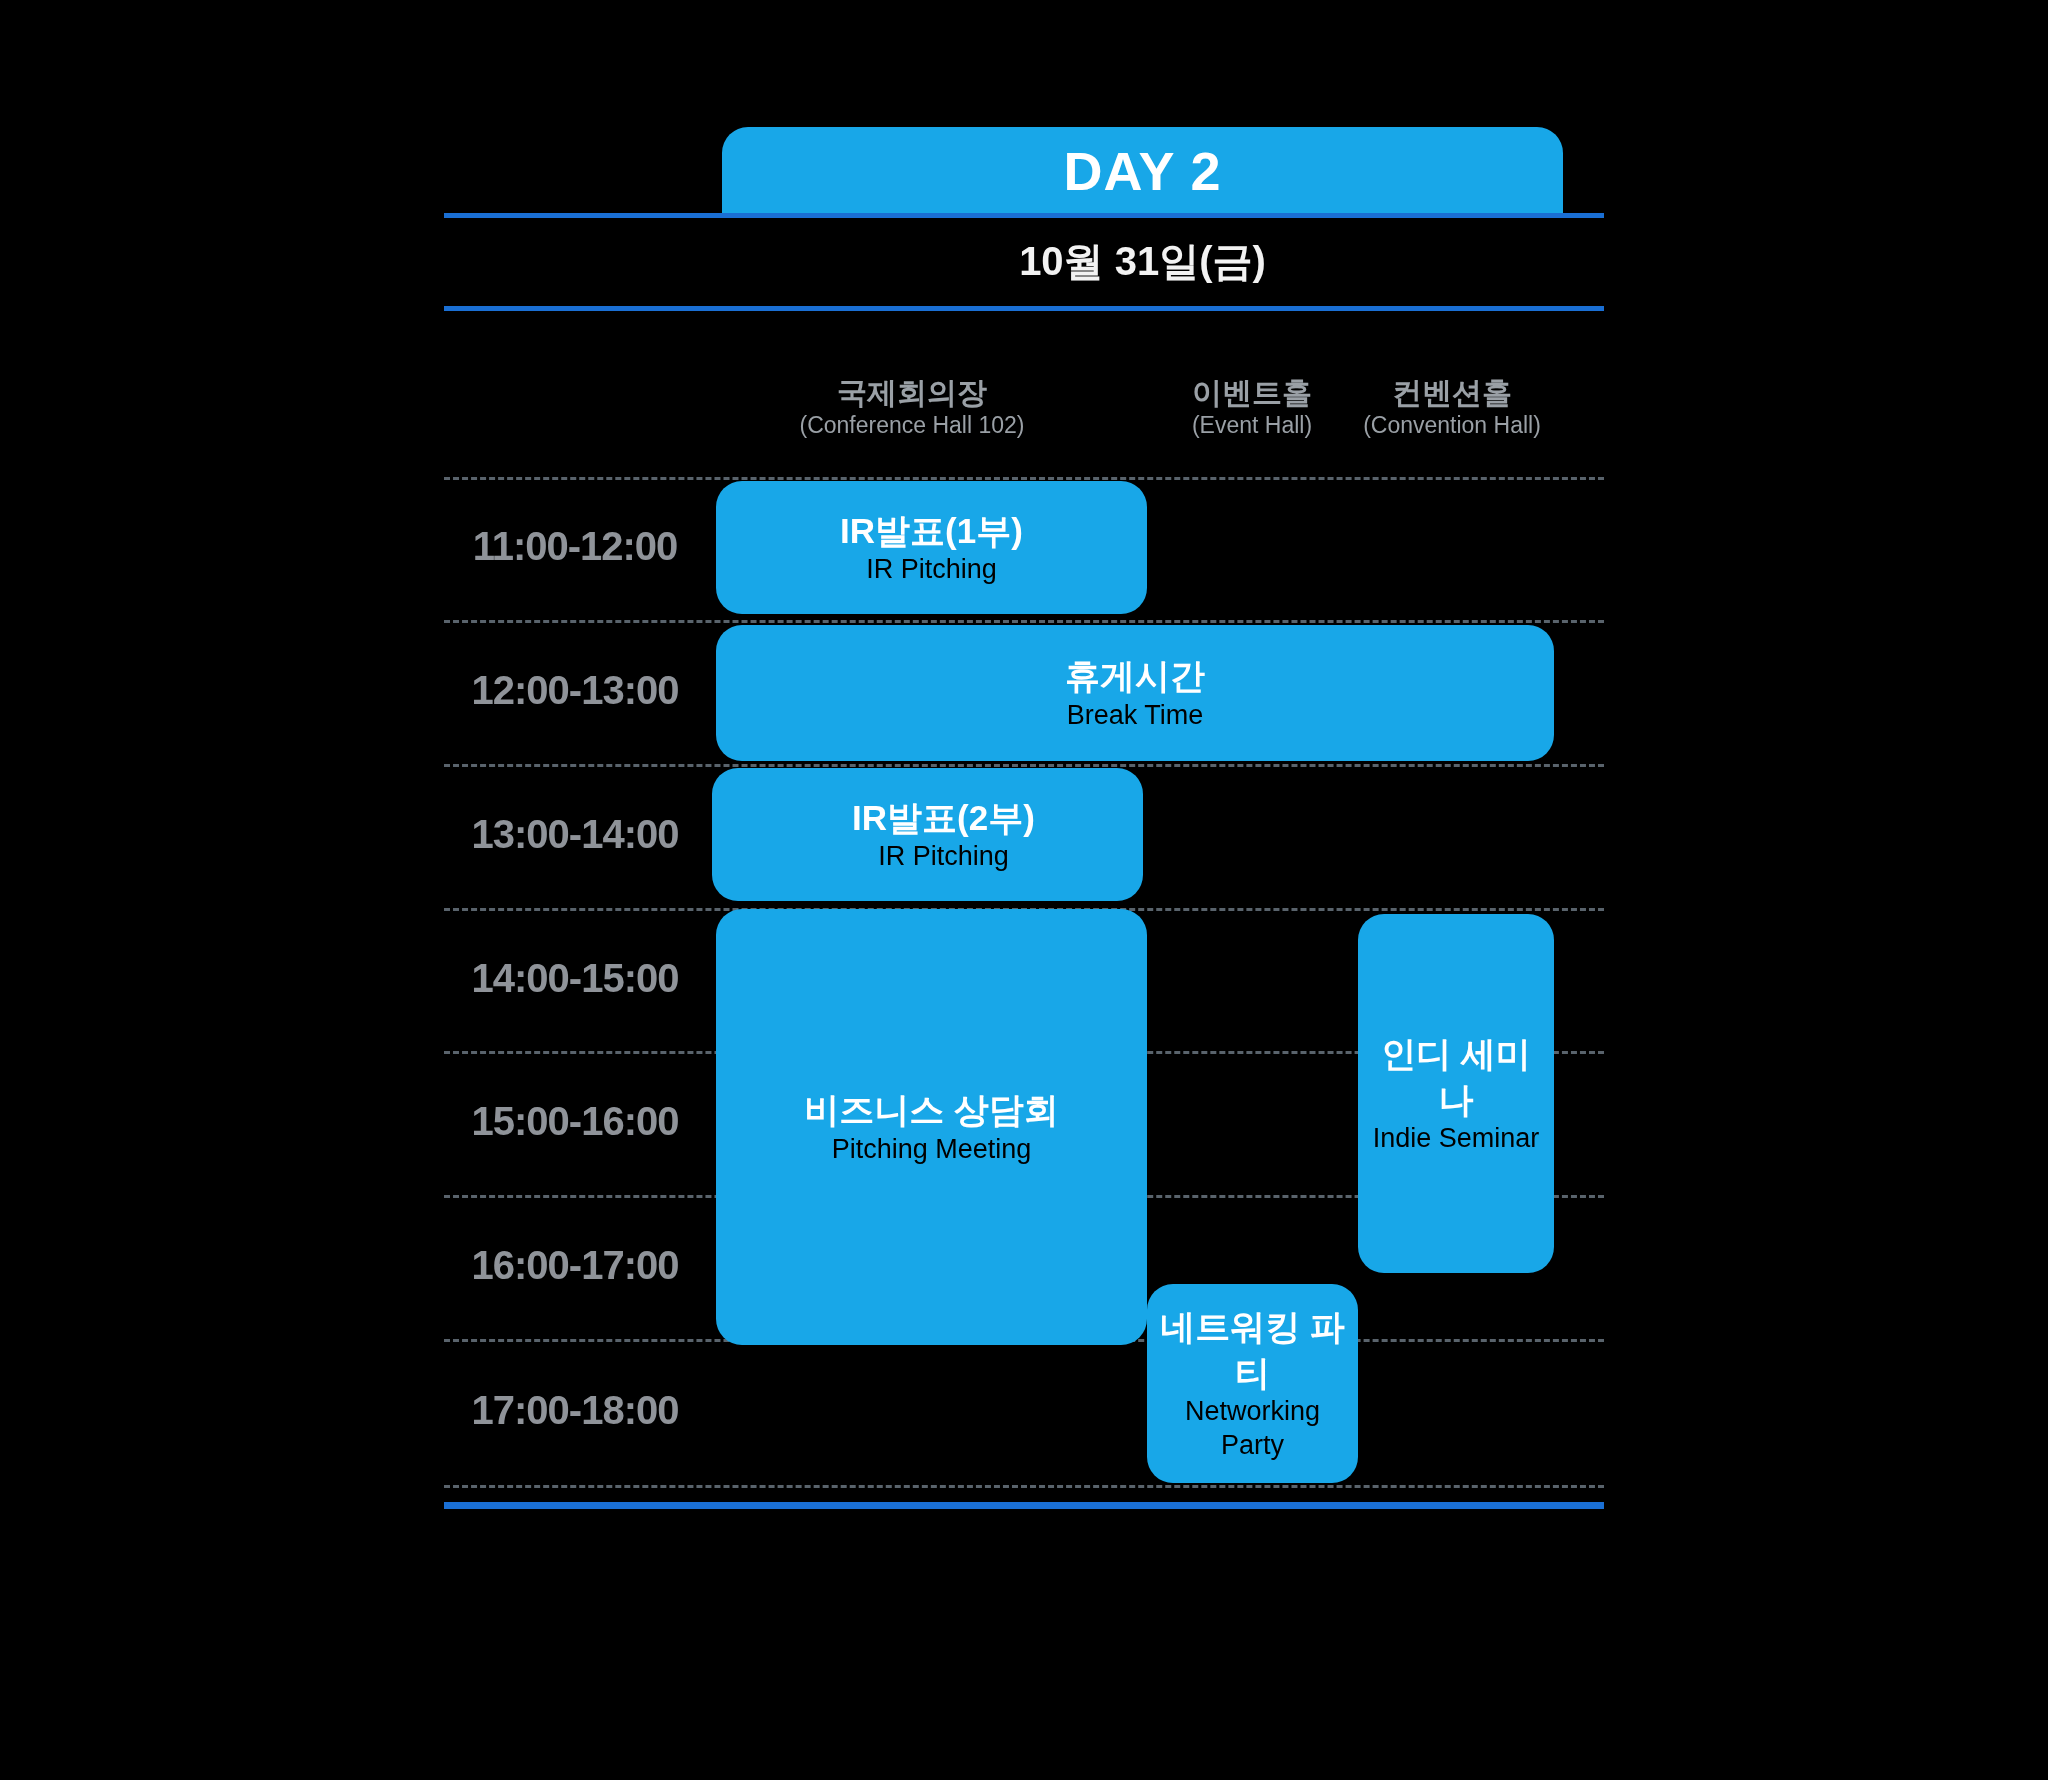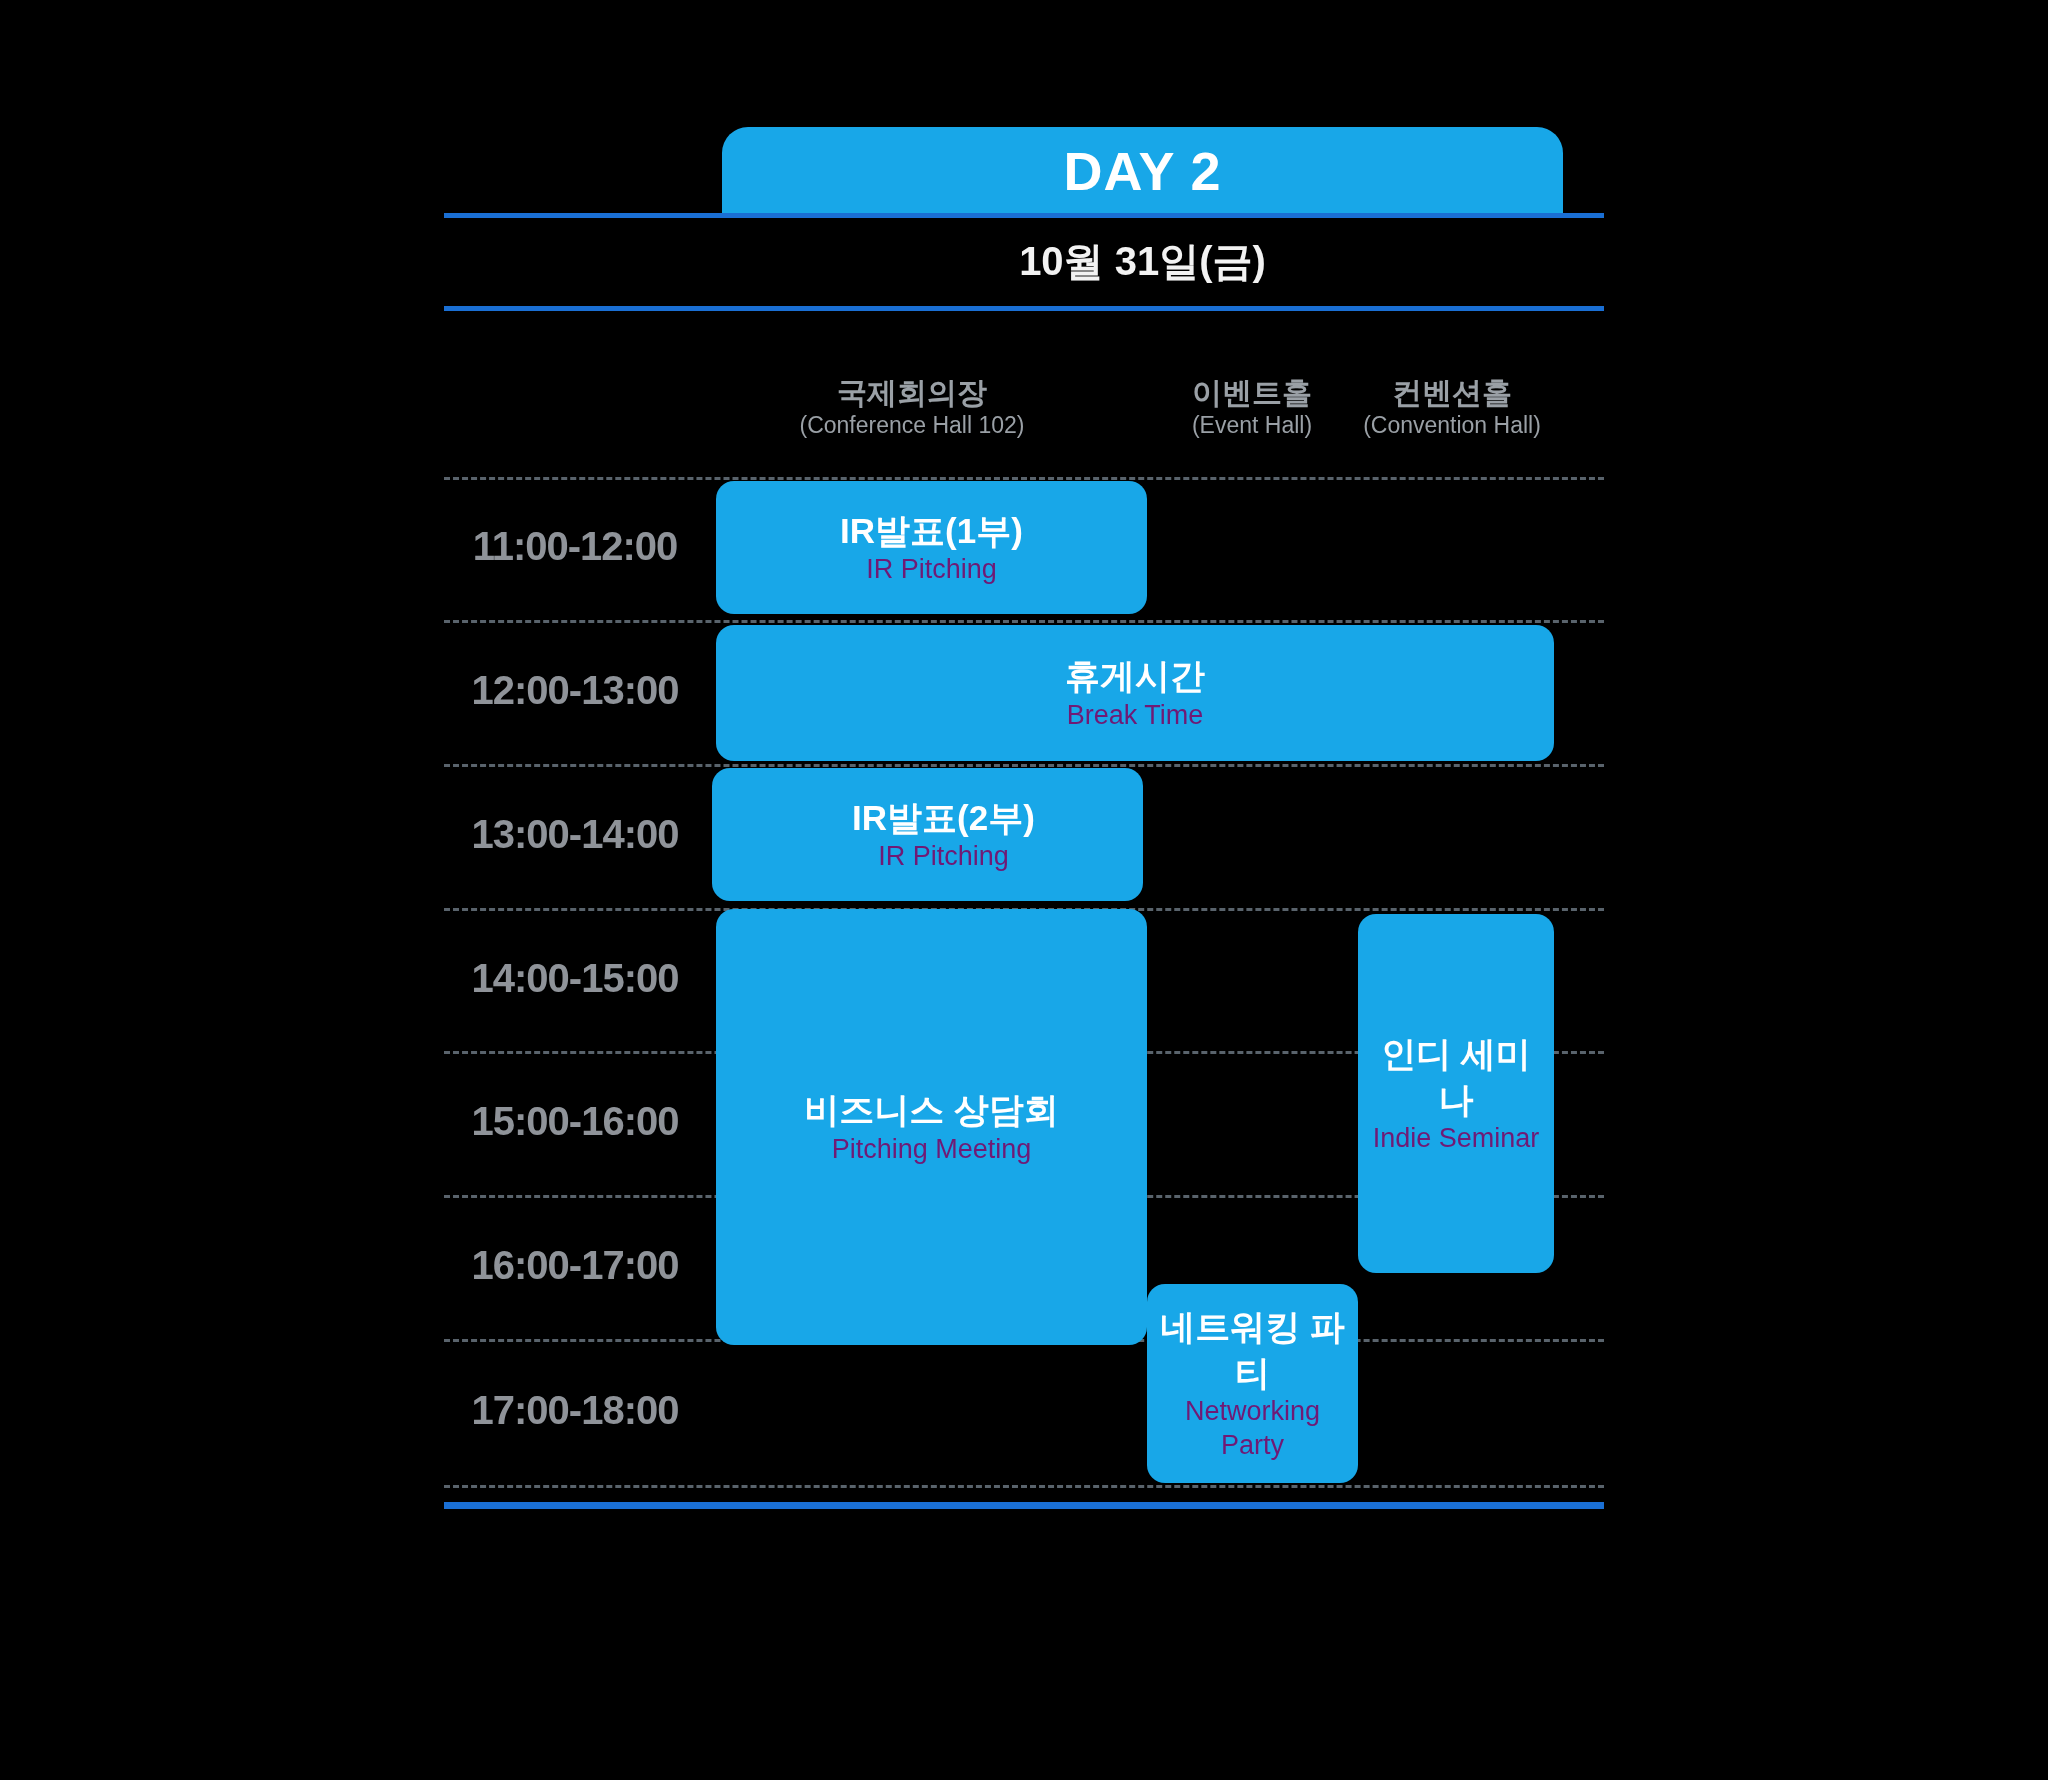--- a/index.html
+++ b/index.html
@@ -93,29 +93,29 @@
   .t2 { top: 812px; }
   .t3 { top: 956px; }
   .t4 { top: 1099px; }
   .t5 { top: 1243px; }
   .t6 { top: 1388px; }
 
   
   .event {
     position: absolute;
     background: #18a7e8;
-    border-radius: 18px;
+    border-radius: 26px;
     display: flex; flex-direction: column; align-items: center; justify-content: center;
     text-align: center;
     color: #ffffff;
     padding: 8px;
     box-sizing: border-box;
   }
   .event .ev-title { font-size: 35px; font-weight: 700; line-height: 1.3; }
-  .event .ev-sub   { font-size: 27px; font-weight: 400; line-height: 1.25; color: #701a75; }
+  .event .ev-sub   { font-size: 27px; font-weight: 400; line-height: 1.25; color: #000000; }
 
   .ev-ir1      { left: 716px;  top: 481px;  width: 431px; height: 133px; }
   .ev-break    { left: 716px;  top: 625px;  width: 838px; height: 136px; }
   .ev-ir2      { left: 712px;  top: 768px;  width: 431px; height: 133px; padding-left: 40px; }
   .ev-biz      { left: 716px;  top: 909px;  width: 431px; height: 436px; }
   .ev-indie    { left: 1358px; top: 914px;  width: 196px; height: 359px; }
   .ev-network  { left: 1147px; top: 1284px; width: 211px; height: 199px; }
 </style>
 </head>
 <body>

